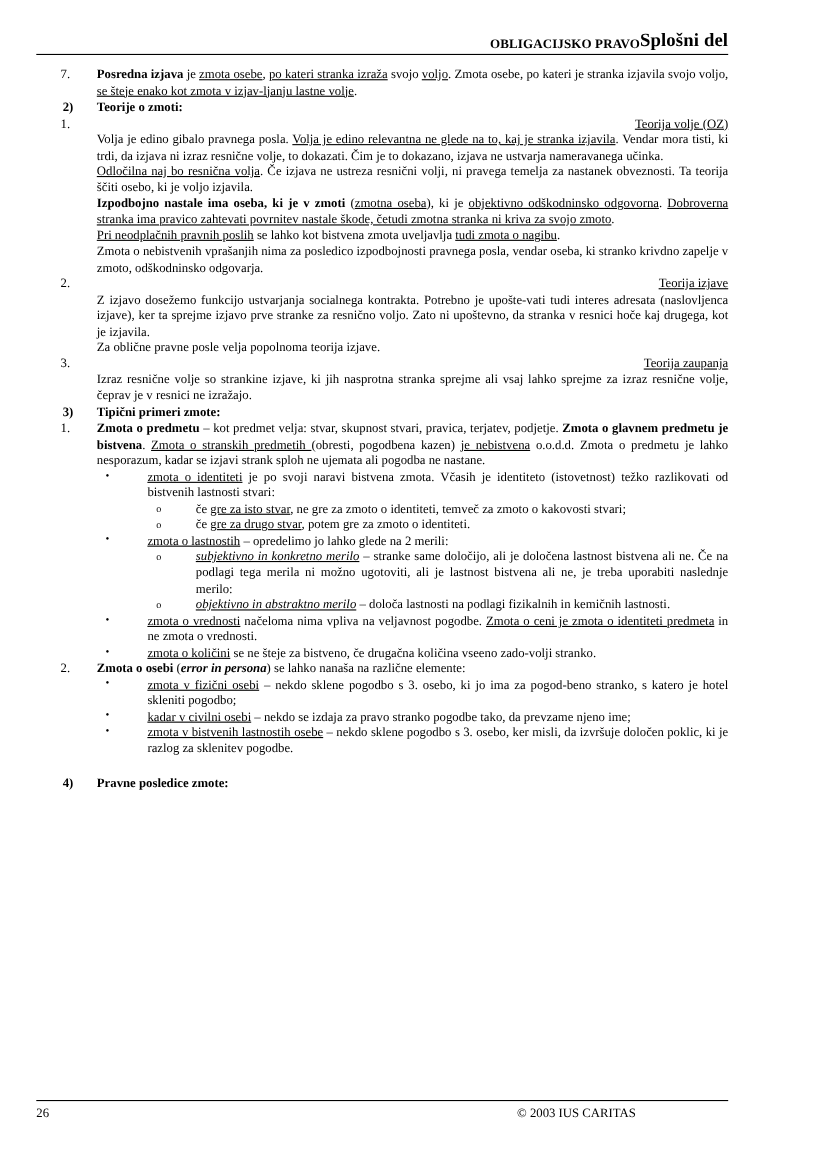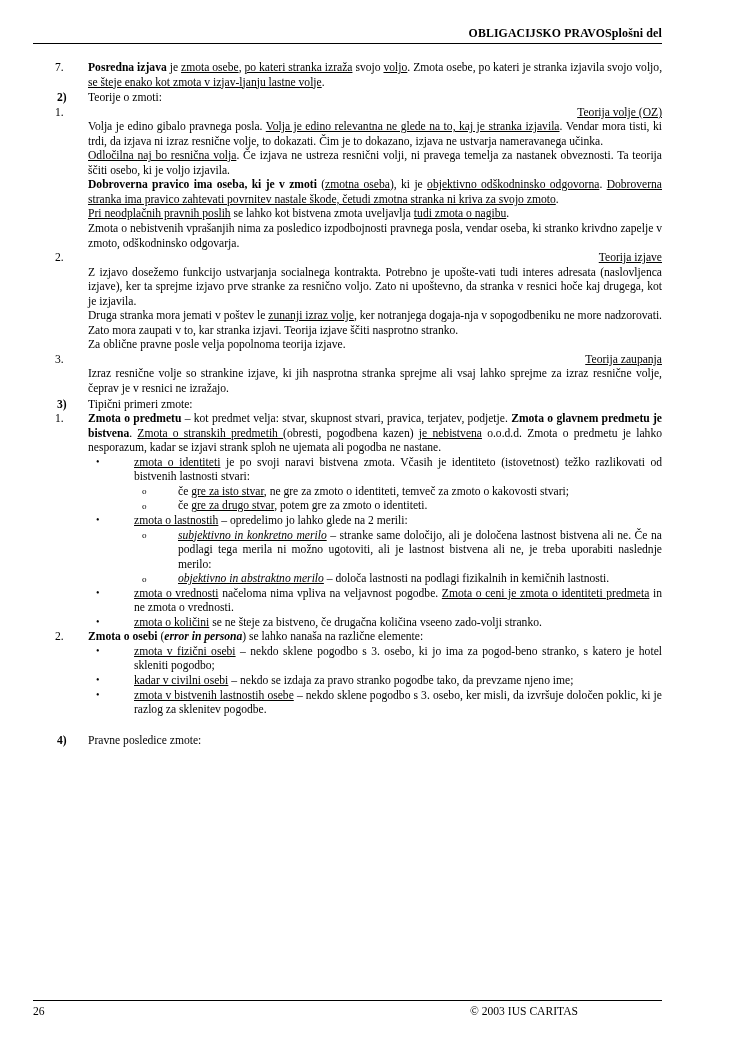--- a/index.html
+++ b/index.html
@@ -35,21 +35,21 @@
     display: flex;
     justify-content: flex-end;
     align-items: flex-end;
     font-weight: bold;
     font-size: 11.8px;
     letter-spacing: 0.01em;
     padding-bottom: 2px;
     border-bottom: 1.1px solid #000;
   }
   .header-left { white-space: nowrap; }
-  .header-right { white-space: nowrap; font-size: 12px; }
+  .header-right { white-space: nowrap; font-size: 17px; }
 
   
   .content {
     position: absolute;
     left: 33px;
     top: 61px;
     width: 629px;
   }
 
   
@@ -68,21 +68,21 @@
   }
   .lvl1 > .marker {
     position: absolute;
     left: 24px;
     top: 0;
     width: 26px;
     text-align: left;
     font-weight: bold;
   }
   .lvl1 > .head {
-    font-weight: normal;
+    font-weight: bold;
   }
 
   
   .lvl2 {
     position: relative;
     padding-left: 55px;
   }
   .lvl2 > .marker {
     position: absolute;
     left: 22px;
@@ -176,29 +176,28 @@
       <span class="marker">2)</span>
       <span class="head">Teorije o zmoti</span><span class="head">:</span>
     </div>
 
     <div id="section2-items">
         <div class="lvl2">
           <span class="marker">1.</span>
           <p class="nojust"><u>Teorija volje (OZ)</u></p>
           <p class="para">Volja je edino gibalo pravnega posla. <u>Volja je edino relevantna ne glede na to, kaj je stranka izjavila</u>. Vendar mora tisti, ki trdi, da izjava ni izraz resnične volje, to dokazati. Čim je to dokazano, izjava ne ustvarja nameravanega učinka.</p>
           <p class="para"><u>Odločilna naj bo resnična volja</u>. Če izjava ne ustreza resnični volji, ni pravega temelja za nastanek obveznosti. Ta teorija ščiti osebo, ki je voljo izjavila.</p>
-          <p class="para"><b>Dobroverna pravico ima oseba, ki je v zmoti</b> (<u>zmotna oseba</u>), ki je <u>objektivno odškodninsko odgovorna</u>. <u>Dobroverna stranka ima pravico zahtevati povrnitev nastale škode, četudi zmotna stranka ni kriva za svojo zmoto</u>.</p>
+          <p class="para"><b>Izpodbojno nastale ima oseba, ki je v zmoti</b> (<u>zmotna oseba</u>), ki je <u>objektivno odškodninsko odgovorna</u>. <u>Dobroverna stranka ima pravico zahtevati povrnitev nastale škode, četudi zmotna stranka ni kriva za svojo zmoto</u>.</p>
           <p class="para"><u>Pri neodplačnih pravnih poslih</u> se lahko kot bistvena zmota uveljavlja <u>tudi zmota o nagibu</u>.</p>
           <p class="para">Zmota o nebistvenih vprašanjih nima za posledico izpodbojnosti pravnega posla, vendar oseba, ki stranko krivdno zapelje v zmoto, odškodninsko odgovarja.</p>
         </div>
         <div class="lvl2">
           <span class="marker">2.</span>
           <p class="nojust"><u>Teorija izjave</u></p>
           <p class="para">Z izjavo dosežemo funkcijo ustvarjanja socialnega kontrakta. Potrebno je upošte-vati tudi interes adresata (naslovljenca izjave), ker ta sprejme izjavo prve stranke za resnično voljo. Zato ni upoštevno, da stranka v resnici hoče kaj drugega, kot je izjavila.</p>
-          <p class="para">Druga stranka mora jemati v poštev le <u>zunanji izraz volje</u>, ker notranjega dogaja-nja v sopogodbeniku ne more nadzorovati. Zato mora zaupati v to, kar stranka izjavi. Teorija izjave ščiti nasprotno stranko.</p>
           <p class="para">Za oblične pravne posle velja popolnoma teorija izjave.</p>
         </div>
         <div class="lvl2">
           <span class="marker">3.</span>
           <p class="nojust"><u>Teorija zaupanja</u></p>
           <p class="para">Izraz resnične volje so strankine izjave, ki jih nasprotna stranka sprejme ali vsaj lahko sprejme za izraz resnične volje, čeprav je v resnici ne izražajo.</p>
         </div>
       </div>
 
     <div class="lvl1">

